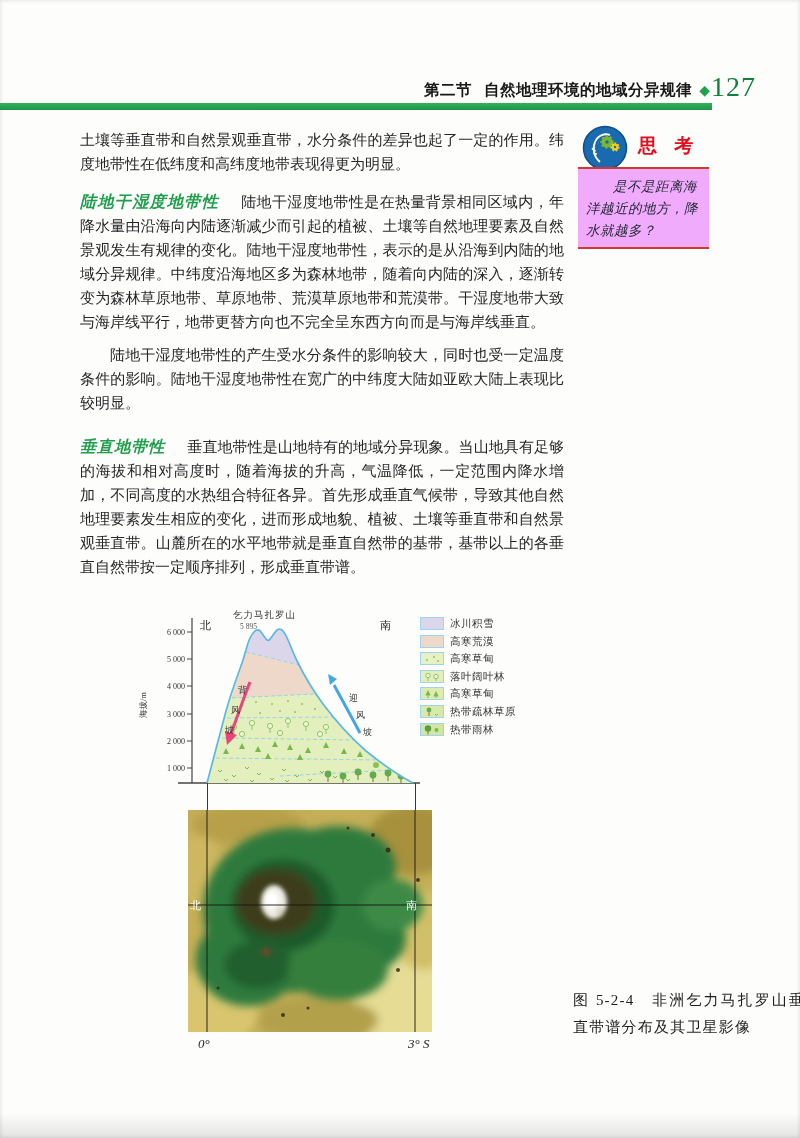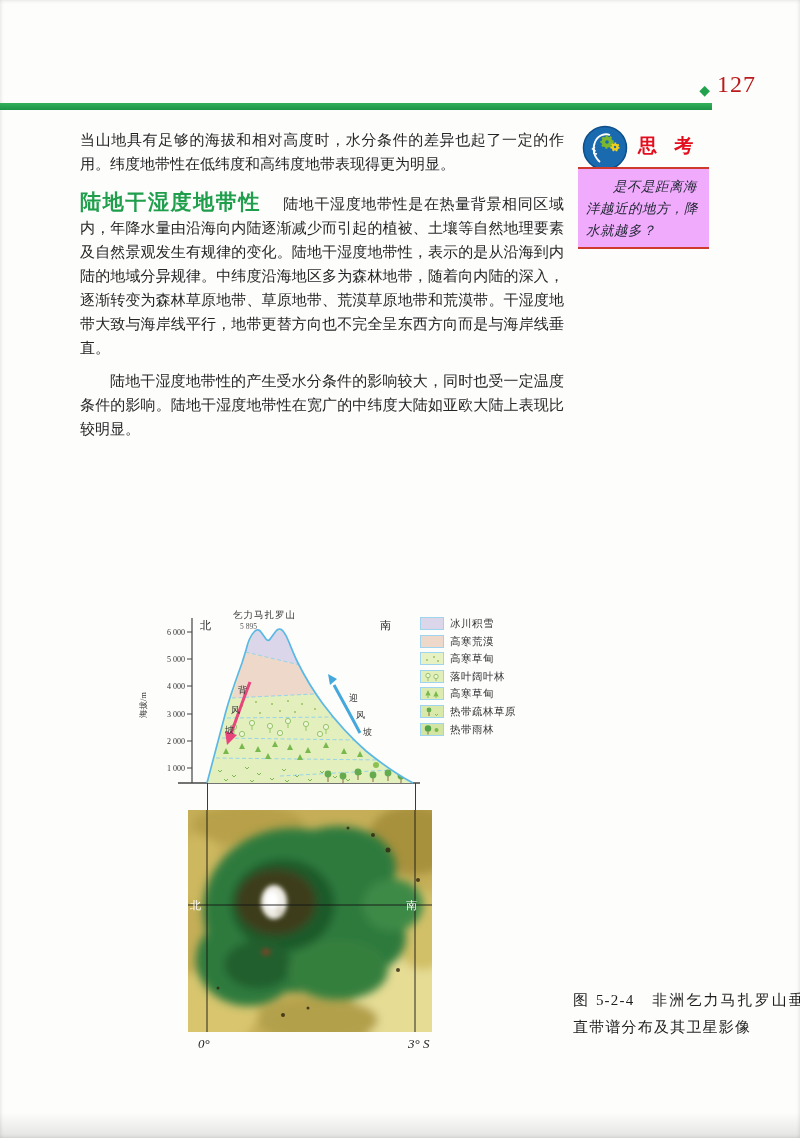--- a/index.html
+++ b/index.html
@@ -15,33 +15,33 @@
   
   .hdr-title {
     position:absolute; top:80px; right:108px; width:600px; text-align:right;
     font-family:"Liberation Sans", sans-serif; font-weight:bold; font-size:15.5px; color:#181818;
     letter-spacing:.5px;
   }
   .hdr-title .sec { margin-right:12px; }
   .hdr-diamond { position:absolute; top:82px; right:90px; color:#22a24d; font-size:14px;
     font-family:"Liberation Sans", sans-serif;}
   .hdr-page-num { position:absolute; top:71px; right:44px; font-family:"Liberation Serif", serif;
-    font-size:24px; font-weight:500; color:#b91c1c; letter-spacing:1px;}
+    font-size:28px; font-weight:500; color:#15803d; letter-spacing:1px;}
   .hdr-bar { position:absolute; top:103px; left:0; width:712px; height:7px;
     background:linear-gradient(#35b15b,#1c9447); }
   
   .col {
     position:absolute; left:80px; top:128px; width:484px;
     font-size:15px; line-height:24px; text-align:justify; text-justify:inter-ideograph;
     color:#262626;
   }
   .col p.intro { margin:0 0 14px; }
   .col p.s1 { margin:0 0 9px; }
   .col p.s1b { margin:0 0 20px; text-indent:2em; }
-  .green-h { color:#1f9e4c; font-weight:bold; font-size:21px;
+  .green-h { color:#1f9e4c; font-weight:bold; font-style:italic; font-size:16px;
     letter-spacing:1px; margin-right:22px; }
   
   .think-icon { position:absolute; left:582px; top:125px; }
   .think-title { position:absolute; left:638px; top:133px; color:#e30d1d; font-weight:bold;
     font-size:19px; letter-spacing:6px; font-family:"Liberation Sans", sans-serif; }
   .think-box {
     position:absolute; left:578px; top:167px; width:131px; height:82px;
     background:#f0abfc; border-top:2.5px solid #cd3a2e; border-bottom:2.5px solid #cd3a2e;
     padding:7px 8px 0; font-size:13.5px; line-height:22px; font-style:italic;
     color:#1d2430; text-indent:2em; letter-spacing:.5px;
@@ -59,28 +59,32 @@
   .caption {
     position:absolute; left:567px; top:987px; width:232px;
     font-size:15px; line-height:27px; color:#1e1e1e; letter-spacing:1.2px; text-align:justify;margin-left:6px;
   }
 </style>
 </head>
 <body>
 
 <div class="page">
 
+  <div class="hdr-title">
+    <span class="sec">第二节</span><span>自然地理环境的地域分异规律</span>
+  </div>
   <div class="hdr-diamond">◆</div>
   <div class="hdr-page-num">127</div>
   <div class="hdr-bar"></div>
 
   <div class="col">
-    <p class="intro">当山地具有足够的海拔和相对高度时，水分条件的差异也起了一定的作用。纬度地带性在低纬度和高纬度地带表现得更为明显。</p>
+    <p class="intro">土壤等垂直带和自然景观垂直带，水分条件的差异也起了一定的作用。纬度地带性在低纬度和高纬度地带表现得更为明显。</p>
     <p class="s1"><span class="green-h">陆地干湿度地带性</span><span>陆地干湿度地带性是在热量背景相同区域内，年降水量由沿海向内陆逐渐减少而引起的植被、土壤等自然地理要素及自然景观发生有规律的变化。陆地干湿度地带性，表示的是从沿海到内陆的地域分异规律。中纬度沿海地区多为森林地带，随着向内陆的深入，逐渐转变为森林草原地带、草原地带、荒漠草原地带和荒漠带。干湿度地带大致与海岸线平行，地带更替方向也不完全呈东西方向而是与海岸线垂直。</span></p>
     <p class="s1b">陆地干湿度地带性的产生受水分条件的影响较大，同时也受一定温度条件的影响。陆地干湿度地带性在宽广的中纬度大陆如亚欧大陆上表现比较明显。</p>
+    <p><span class="green-h">垂直地带性</span><span>垂直地带性是山地特有的地域分异现象。当山地具有足够的海拔和相对高度时，随着海拔的升高，气温降低，一定范围内降水增加，不同高度的水热组合特征各异。首先形成垂直气候带，导致其他自然地理要素发生相应的变化，进而形成地貌、植被、土壤等垂直带和自然景观垂直带。山麓所在的水平地带就是垂直自然带的基带，基带以上的各垂直自然带按一定顺序排列，形成垂直带谱。</span></p>
   </div>
 
   <div class="think-icon">
     <svg width="46" height="46" viewBox="0 0 46 46">
       <circle cx="23" cy="23" r="21.5" fill="#1a6ab0" stroke="#0d4f8a" stroke-width="1.5"></circle>
       <path d="M18,37 C12,32 10,24 13,17 C16,10 23,8 28,10" fill="none" stroke="#ffffff" stroke-width="1.8"></path>
       <path d="M13,22 l-2.5,2 l2.5,1.5 l-1,3 l3,0.5" fill="none" stroke="#ffffff" stroke-width="1.4"></path>
       <circle cx="25" cy="17" r="5.5" fill="#7cb82f" stroke="#7cb82f" stroke-width="2.4" stroke-dasharray="2 2"></circle>
       <circle cx="25" cy="17" r="1.8" fill="#1a6ab0"></circle>
       <circle cx="33" cy="22" r="3.6" fill="#f2cf1d" stroke="#f2cf1d" stroke-width="2" stroke-dasharray="1.6 1.6"></circle>

